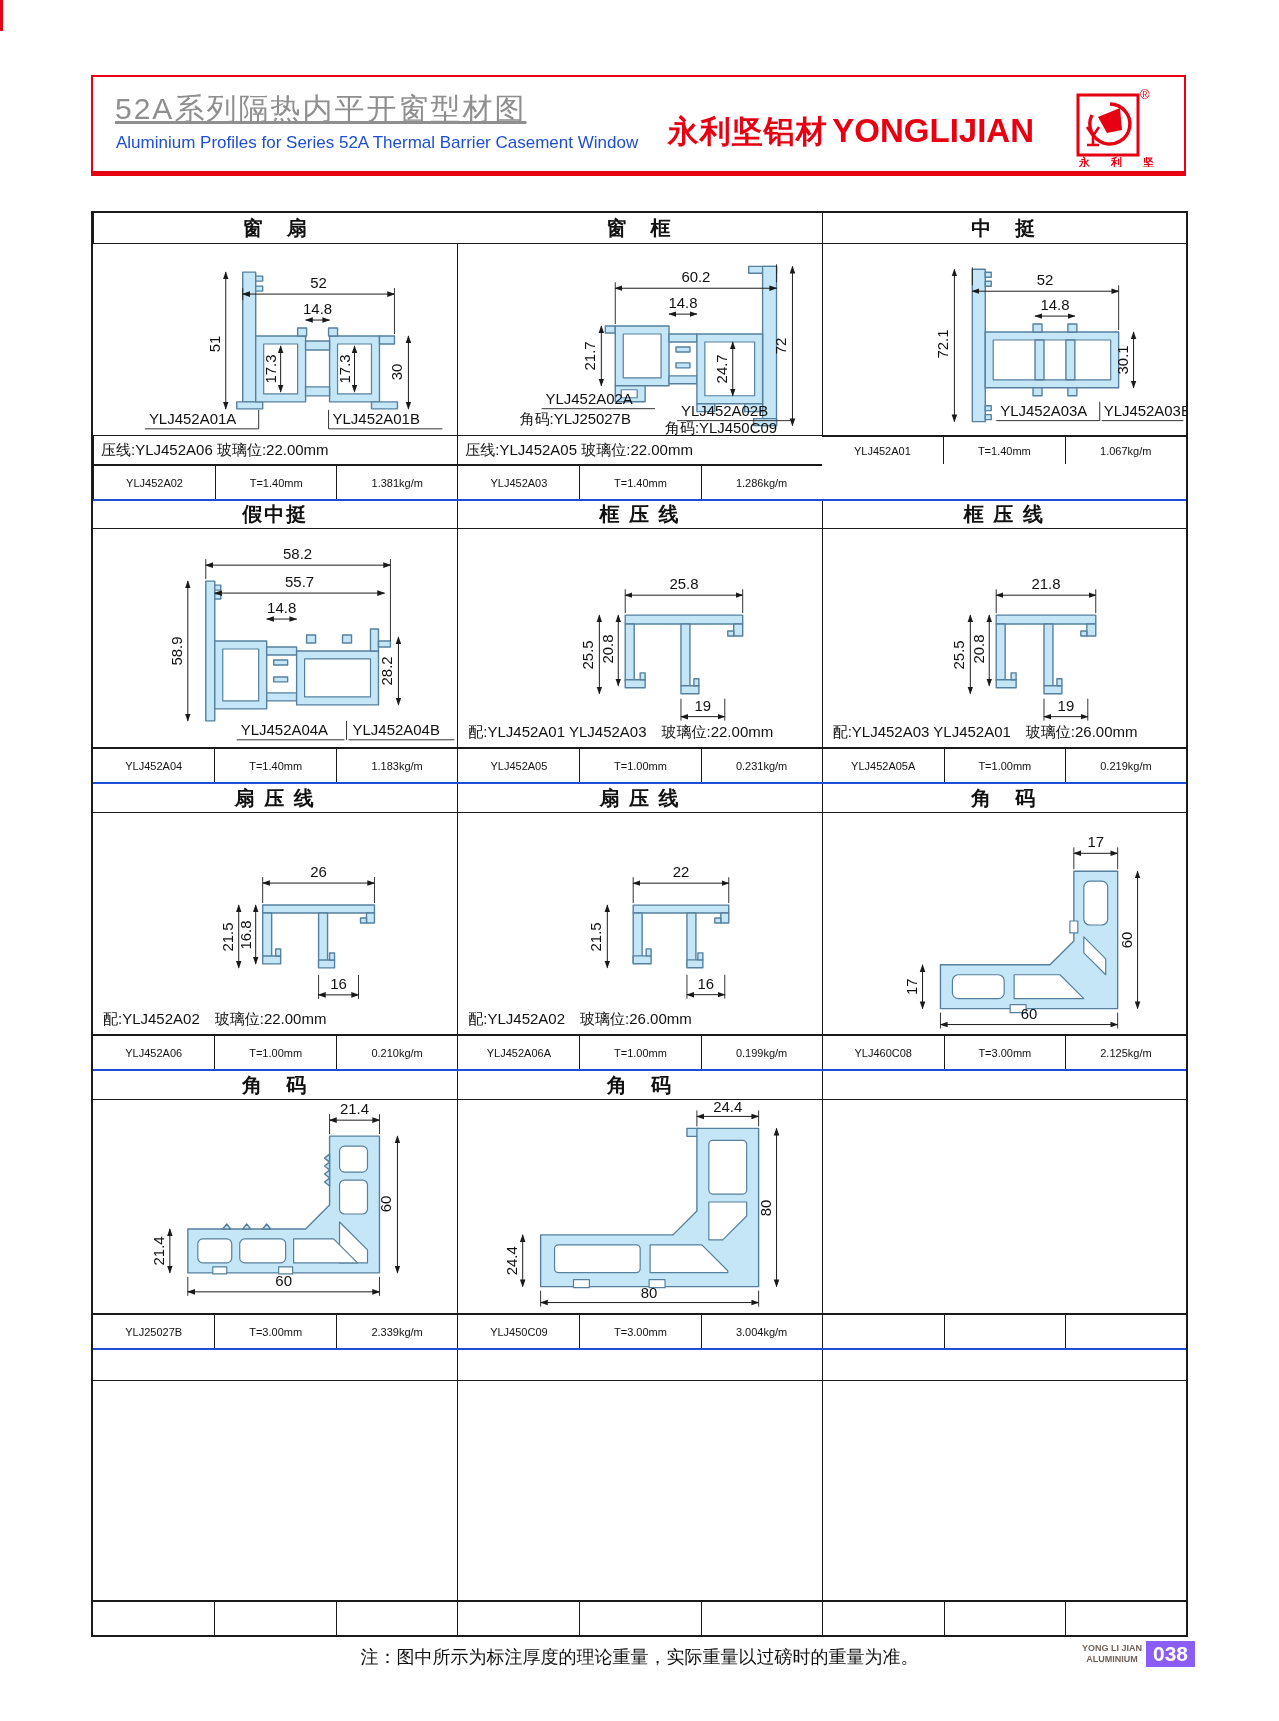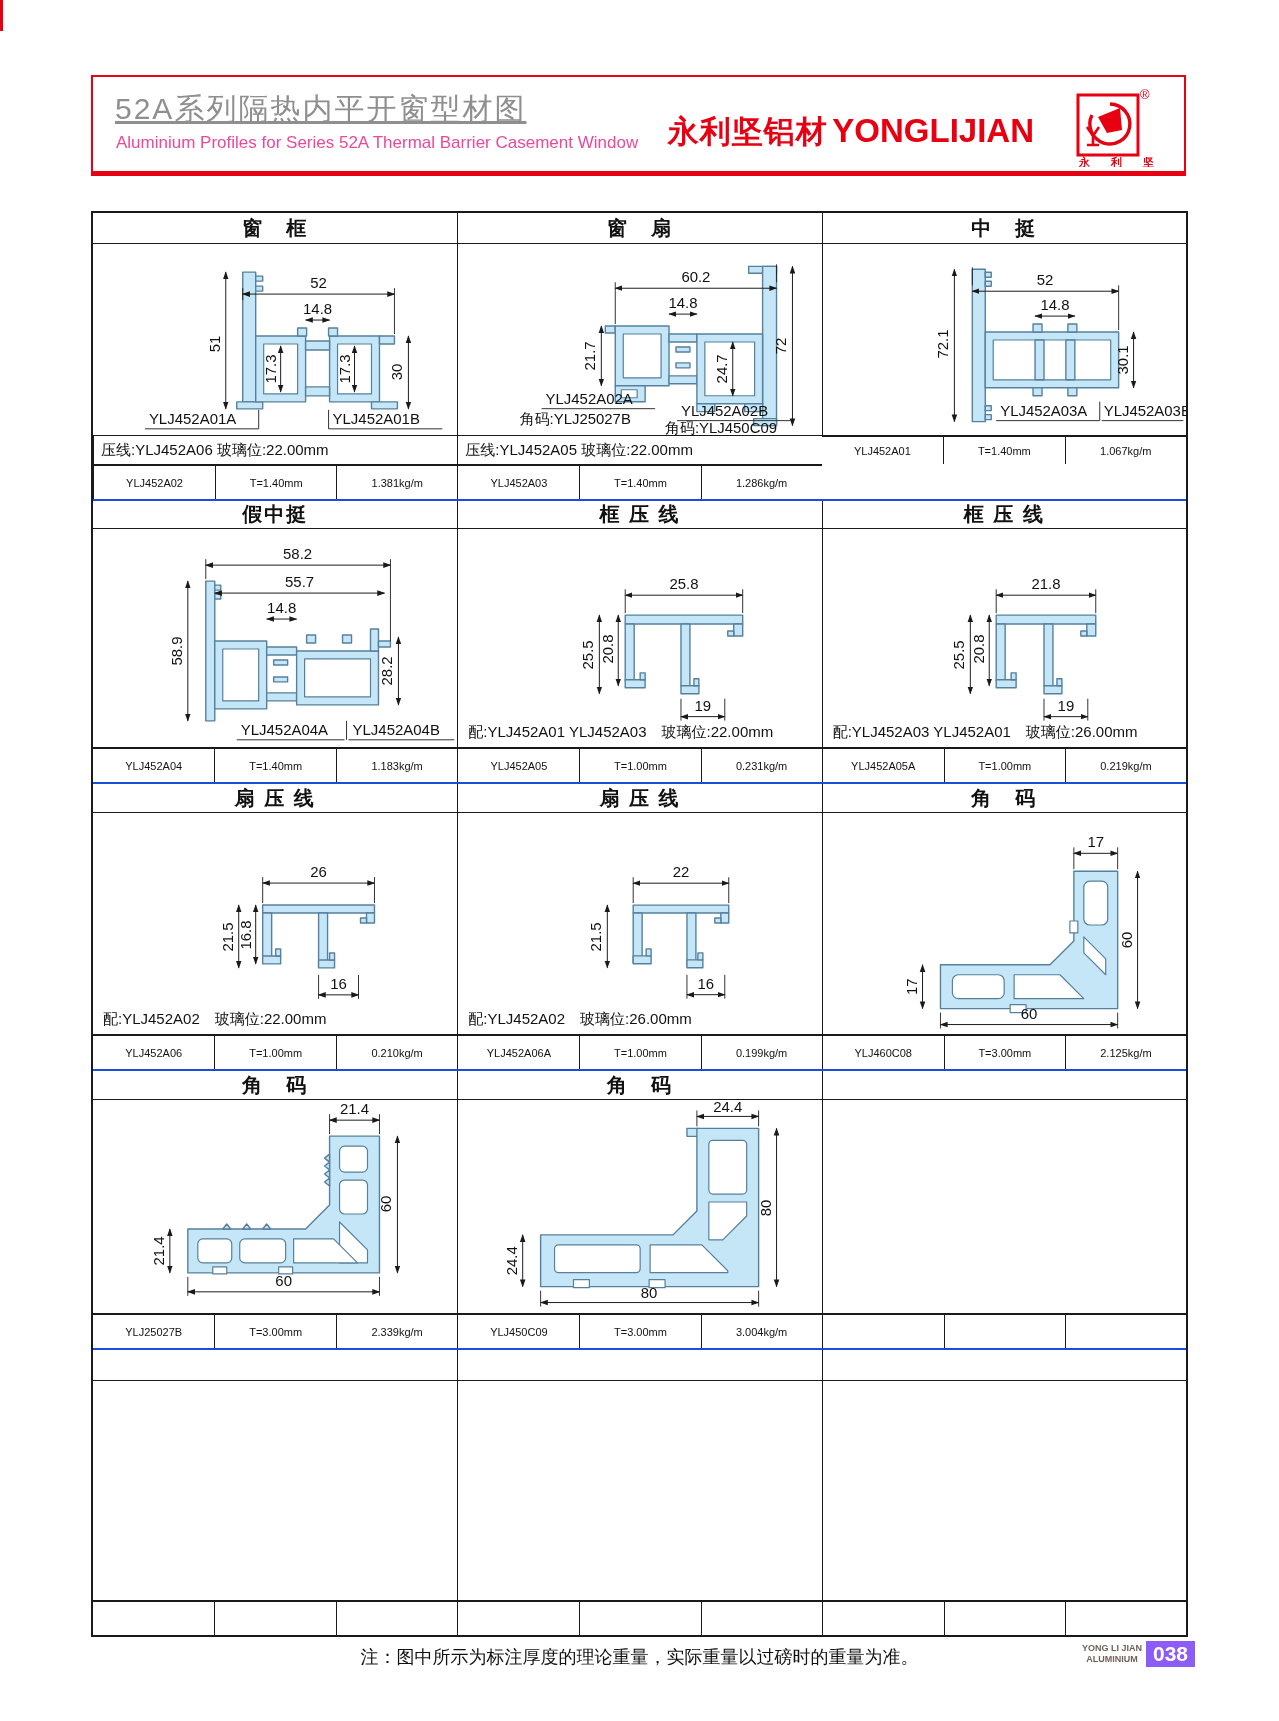--- a/index.html
+++ b/index.html
@@ -4,21 +4,21 @@
 <style>
   html,body{margin:0;padding:0;}
   body{width:1279px;height:1721px;background:#fff;position:relative;
        font-family:"Liberation Sans",sans-serif;color:#111;}
   
   #corner-tick{position:absolute;left:0;top:0;width:3px;height:31px;background:#e60012;}
   
   #header{position:absolute;left:91px;top:75px;width:1095px;height:101px;
           border:2px solid #e60012;border-bottom-width:5px;box-sizing:border-box;background:#fff;}
   #title-cn{position:absolute;left:22px;top:12px;font-size:30px;color:#8f8f8f;letter-spacing:2px;font-weight:500;text-decoration:underline;}
-  #title-en{position:absolute;left:23px;top:56px;font-size:17px;color:#ec4899;}
+  #title-en{position:absolute;left:23px;top:56px;font-size:17px;color:#1d4ed8;}
   #brand{position:absolute;right:150px;top:34px;white-space:nowrap;color:#e60012;font-weight:bold;}
   #brand .cn{font-size:31px;letter-spacing:1px;margin-left:33px;}
   #brand .en{font-size:33px;letter-spacing:0px;}
   #logo{position:absolute;right:22px;top:10px;width:92px;height:80px;}
   
   #catalog{position:absolute;left:91px;top:211px;width:1097px;border:2px solid #1a1a1a;box-sizing:border-box;background:#fff;}
   .sec{display:grid;grid-template-columns:1fr 1fr 1fr;}
   .sec + .sec{border-top:2px solid #1d4ed8;}
   .hd{border-bottom:1.5px solid #1a1a1a;display:flex;align-items:center;justify-content:center;
       font-size:20px;font-weight:bold;letter-spacing:2px;}
@@ -70,25 +70,25 @@
     <path d="M28,30 L50,21 L52,43 L37,46 Z" fill="#e60012"></path>
     <path d="M17,40 l6,9 l6,-9 M23,49 v9 M17,58 h12" fill="none" stroke="#e60012" stroke-width="2.6"></path>
     <text x="70" y="12" font-size="13" fill="#e60012">®</text>
     <text x="9" y="79" font-size="11" font-weight="bold" fill="#e60012" letter-spacing="9">永 利 坚</text>
   </svg>
 </div>
 
 <div id="catalog">
 
   <div class="sec" style="grid-template-rows:31px 191px 29px 35px">
+    <div class="hd colB">
+        <span>窗　扇</span>
+      </div>
     <div class="hd">
         <span>窗　框</span>
-      </div>
-    <div class="hd colB">
-        <span>窗　扇</span>
       </div>
     <div class="hd colB">
         <span>中　挺</span>
       </div>
 
     <div class="dw">
       <svg class="dwg" viewBox="0 0 365 191">
         <g>
           <rect class="al" x="150" y="28" width="13" height="130"></rect>
           <rect class="al" x="163" y="32" width="7" height="5"></rect>

